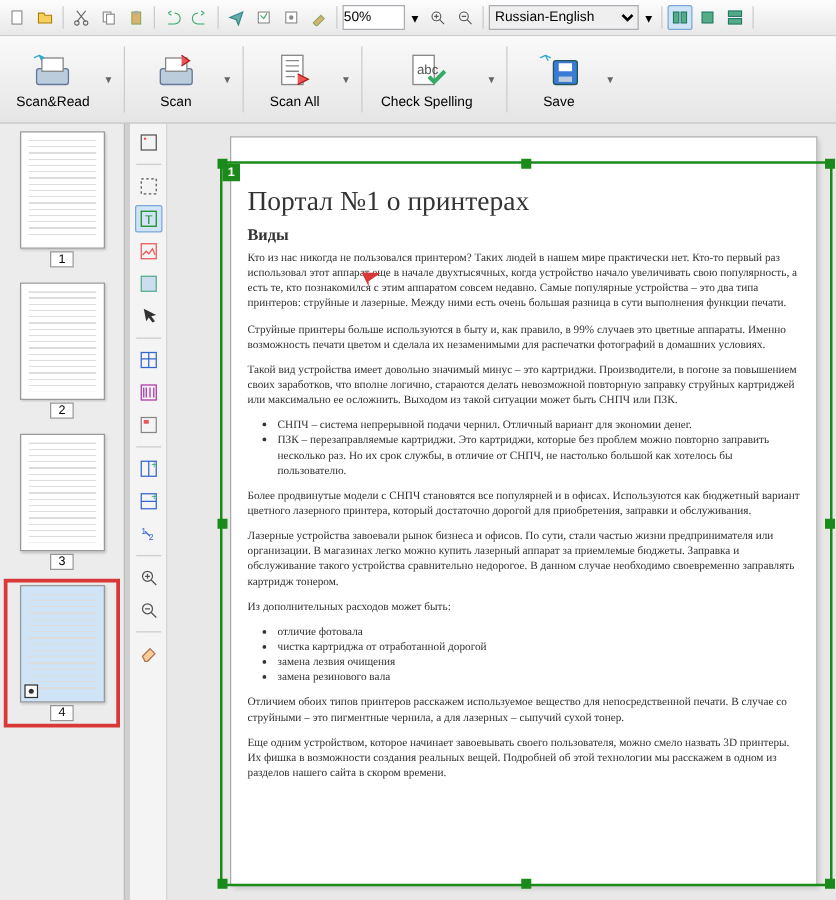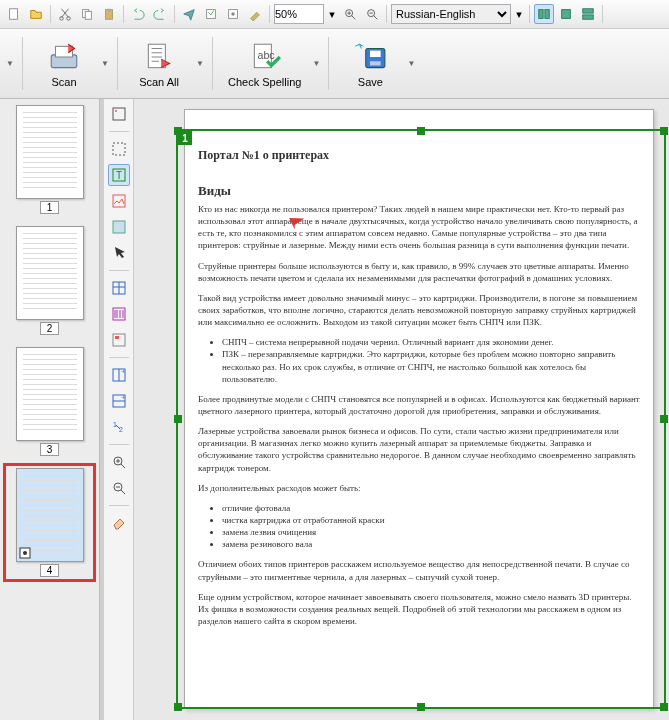--- a/index.html
+++ b/index.html
@@ -46,21 +46,21 @@
 .page-canvas { position: absolute; left: 50px; top: 10px; width: 470px; height: 600px; background: #fff; border: 1px solid #aaa; box-shadow: 2px 2px 4px rgba(0,0,0,0.15); }
 .selection { position: absolute; left: 42px; top: 30px; width: 490px; height: 580px; border: 2px solid #1a8a1a; }
 .handle { position: absolute; width: 8px; height: 8px; background: #1a8a1a; }
 .h-tl { left: -4px; top: -4px; } .h-tr { right: -4px; top: -4px; }
 .h-bl { left: -4px; bottom: -4px; } .h-br { right: -4px; bottom: -4px; }
 .h-tm { left: 50%; top: -4px; margin-left: -4px; } .h-bm { left: 50%; bottom: -4px; margin-left: -4px; }
 .h-ml { left: -4px; top: 50%; margin-top: -4px; } .h-mr { right: -4px; top: 50%; margin-top: -4px; }
 .region-num { position: absolute; left: 0; top: 0; width: 14px; height: 14px; background: #1a8a1a; color: #fff; font-size: 10px; display: flex; align-items: center; justify-content: center; font-weight: bold; }
 
 .doc-content { position: absolute; left: 60px; top: 45px; width: 450px; padding: 4px; color: #333; }
-.doc-content h1 { font-family: "Times New Roman", serif; font-size: 12px; font-weight: bold; margin-bottom: 20px; }
+.doc-content h1 { font-family: "Times New Roman", serif; font-size: 22px; font-weight: normal; margin-bottom: 6px; }
 .doc-content h2 { font-family: "Times New Roman", serif; font-size: 13px; font-weight: bold; margin-bottom: 4px; }
 .doc-content p { font-size: 9px; line-height: 1.35; margin-bottom: 8px; font-family: "Times New Roman", serif; }
 .doc-content ul { margin: 4px 0 8px 24px; }
 .doc-content li { font-size: 9px; line-height: 1.35; font-family: "Times New Roman", serif; }
 
 .arrow-red { position: absolute; color: #d93838; }
 .arrow1 { left: 150px; top: 110px; transform: rotate(25deg); }
 .arrow-red svg { width: 50px; height: 30px; }
 
 .splitter { width: 4px; background: #d0d0d0; cursor: col-resize; }
@@ -168,20 +168,31 @@
   <div class="btn">
       <svg viewBox="0 0 16 16">
         <rect x="2" y="2" width="12" height="5" fill="#5a8" stroke="#276"></rect>
         <rect x="2" y="9" width="12" height="5" fill="#5a8" stroke="#276"></rect>
       </svg>
     </div>
   <div class="sep"></div>
 </div>
 
 <div class="ribbon">
+  <div class="ribbon-btn">
+    <div class="ico">
+      <svg viewBox="0 0 32 32" width="34" height="34">
+          <rect x="4" y="14" width="24" height="12" rx="2" fill="#bcd" stroke="#679"></rect>
+          <rect x="8" y="6" width="16" height="10" fill="#fff" stroke="#888"></rect>
+          <path d="M2 6l4-2 2 4M6 4l4 2" stroke="#3ac" fill="none"></path>
+          <circle cx="8" cy="6" r="1" fill="#3ac"></circle>
+        </svg>
+    </div>
+    <div class="lbl">Scan&amp;Read</div>
+  </div>
   <div class="ribbon-arrow">▼</div>
   <div class="ribbon-sep"></div>
 
   <div class="ribbon-btn">
     <div class="ico">
       <svg viewBox="0 0 32 32" width="34" height="34">
           <rect x="4" y="14" width="24" height="12" rx="2" fill="#bcd" stroke="#679"></rect>
           <rect x="8" y="6" width="16" height="10" fill="#fff" stroke="#888"></rect>
           <path d="M20 4l6 4-6 4" fill="#e55" stroke="#a22"></path>
         </svg>
@@ -374,21 +385,21 @@
       <p>Такой вид устройства имеет довольно значимый минус – это картриджи. Производители, в погоне за повышением своих заработков, что вполне логично, стараются делать невозможной повторную заправку струйных картриджей или максимально ее осложнить. Выходом из такой ситуации может быть СНПЧ или ПЗК.</p>
       <ul>
         <li>СНПЧ – система непрерывной подачи чернил. Отличный вариант для экономии денег.</li>
         <li>ПЗК – перезаправляемые картриджи. Это картриджи, которые без проблем можно повторно заправить несколько раз. Но их срок службы, в отличие от СНПЧ, не настолько большой как хотелось бы пользователю.</li>
       </ul>
       <p>Более продвинутые модели с СНПЧ становятся все популярней и в офисах. Используются как бюджетный вариант цветного лазерного принтера, который достаточно дорогой для приобретения, заправки и обслуживания.</p>
       <p>Лазерные устройства завоевали рынок бизнеса и офисов. По сути, стали частью жизни предпринимателя или организации. В магазинах легко можно купить лазерный аппарат за приемлемые бюджеты. Заправка и обслуживание такого устройства сравнительно недорогое. В данном случае необходимо своевременно заправлять картридж тонером.</p>
       <p>Из дополнительных расходов может быть:</p>
       <ul>
         <li>отличие фотовала</li>
-        <li>чистка картриджа от отработанной краски</li>
+        <li>чистка картриджа от отработанной дорогой</li>
         <li>замена лезвия очищения</li>
         <li>замена резинового вала</li>
       </ul>
       <p>Отличием обоих типов принтеров расскажем используемое вещество для непосредственной печати. В случае со струйными – это пигментные чернила, а для лазерных – сыпучий сухой тонер.</p>
       <p>Еще одним устройством, которое начинает завоевывать своего пользователя, можно смело назвать 3D принтеры. Их фишка в возможности создания реальных вещей. Подробней об этой технологии мы расскажем в одном из разделов нашего сайта в скором времени.</p>
     </div>
 
     <div class="selection">
       <div class="region-num">1</div>
       <div class="handle h-tl"></div>

